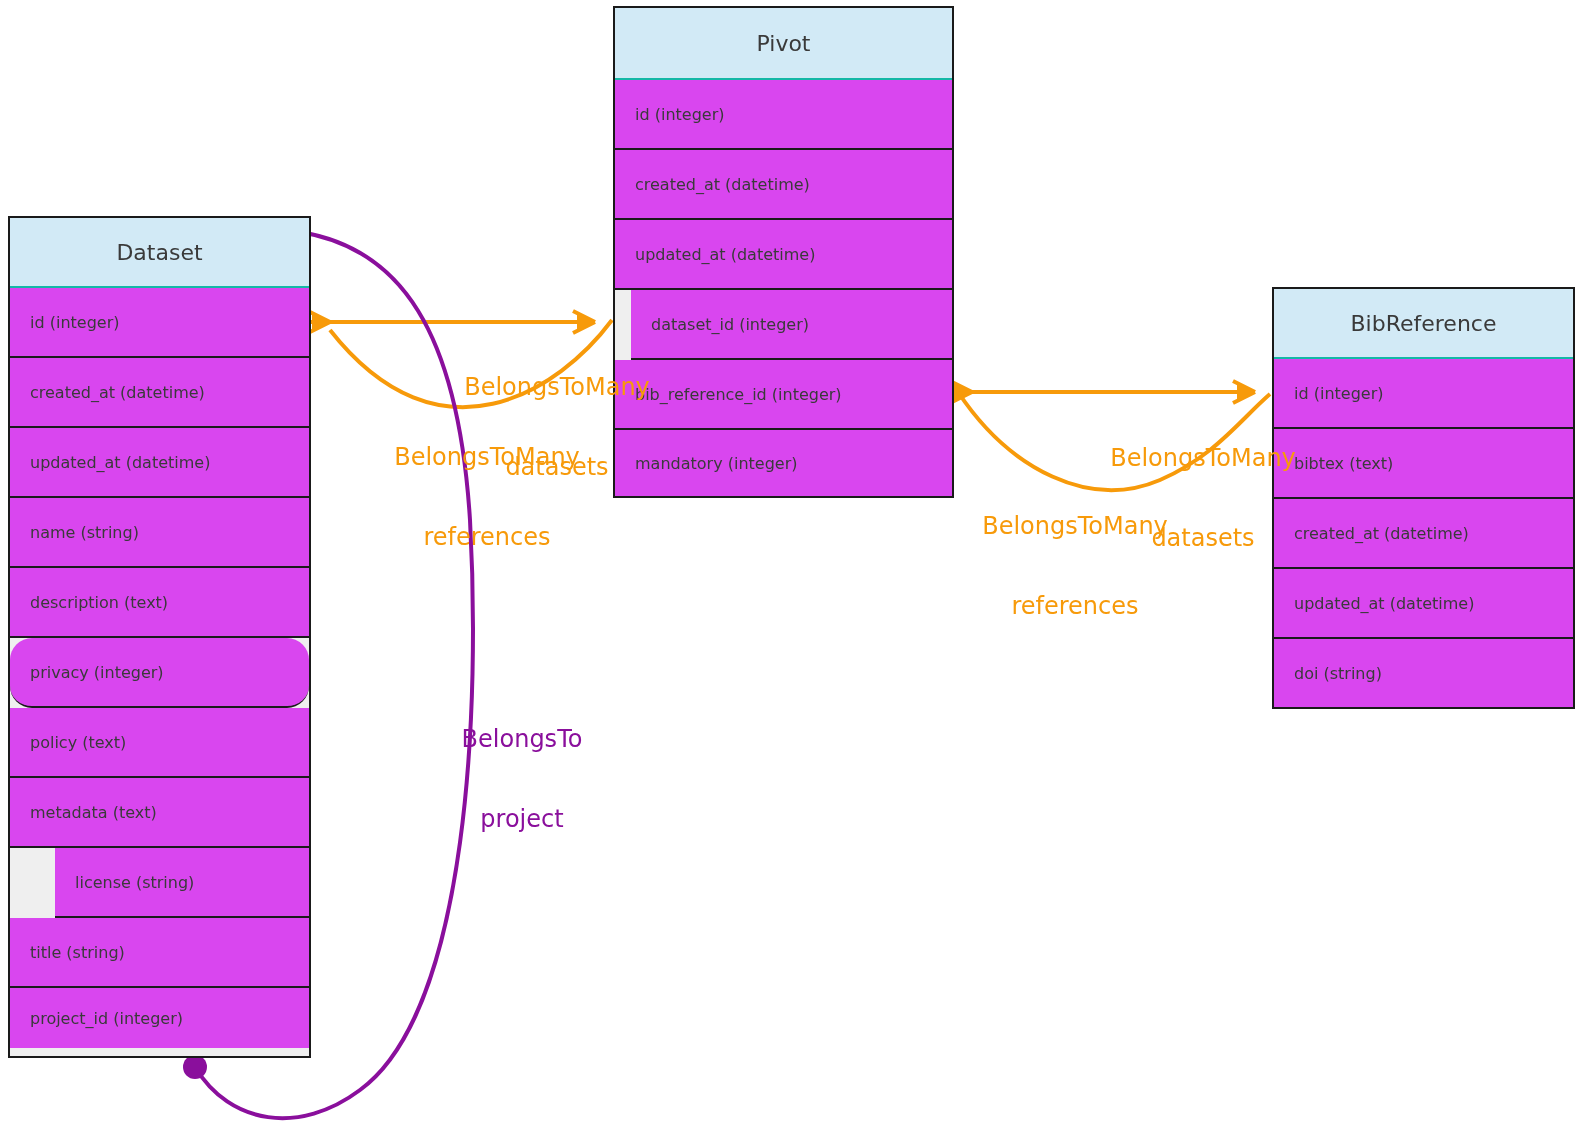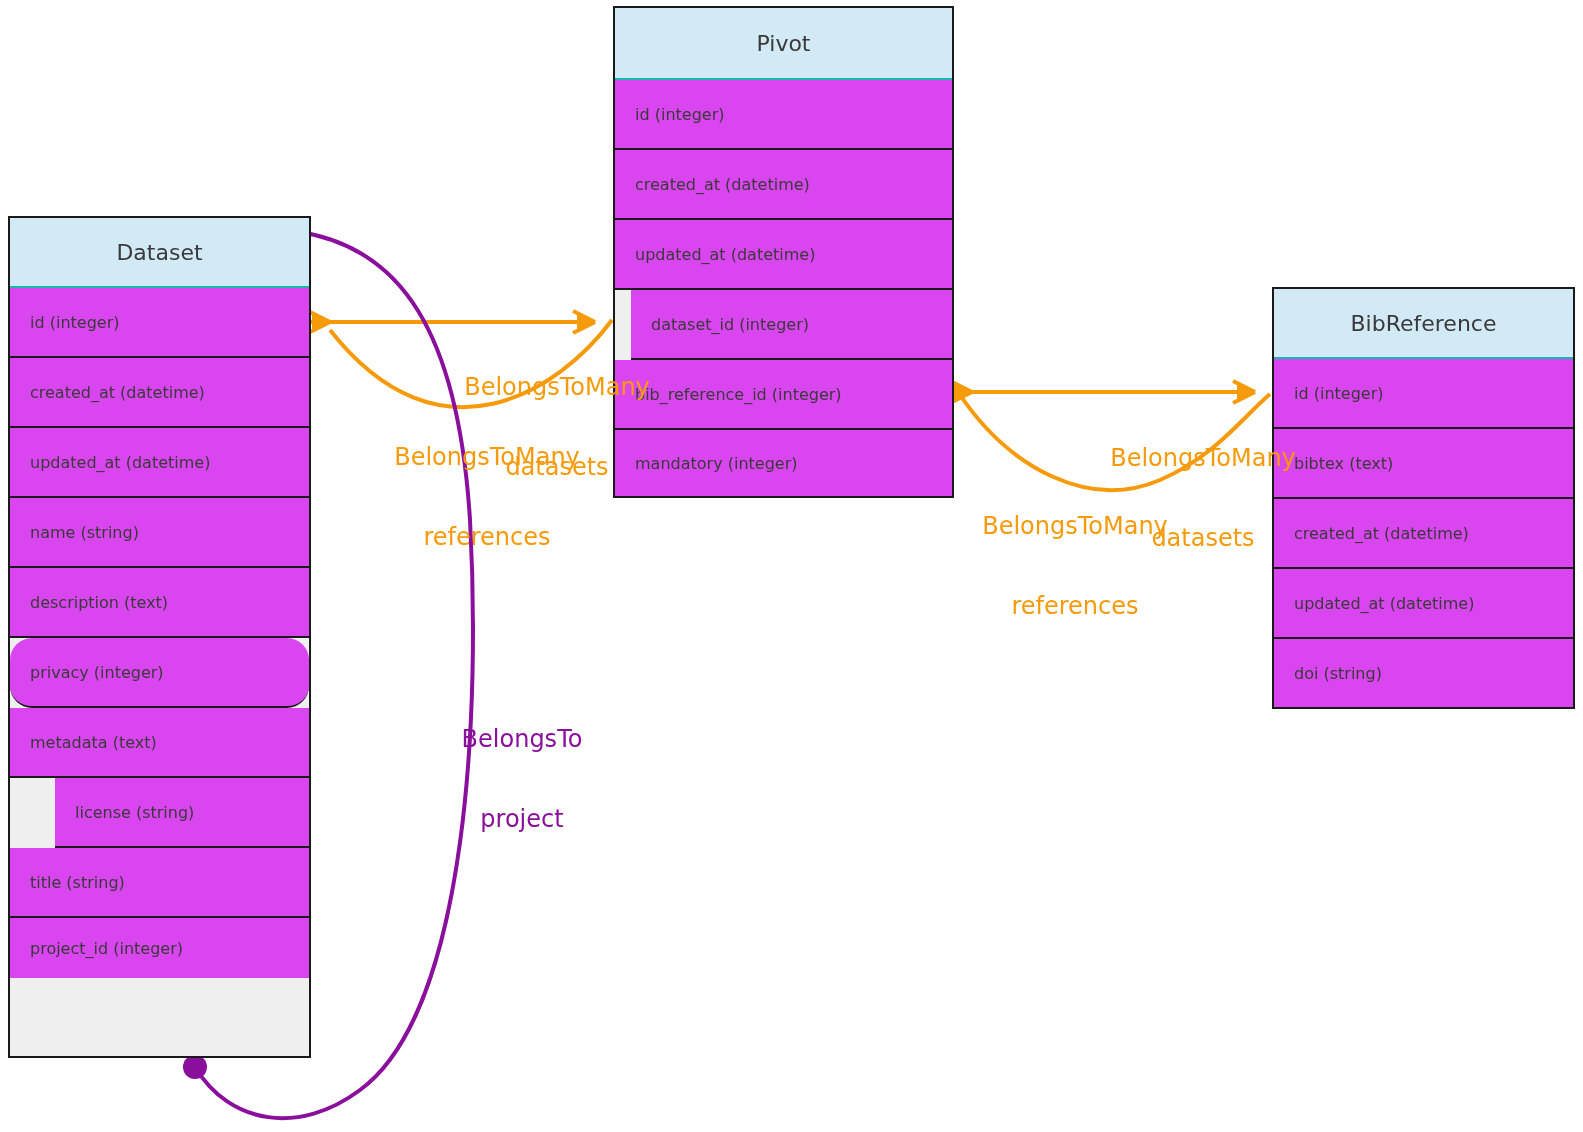--- a/index.html
+++ b/index.html
@@ -107,20 +107,21 @@
   </svg>
 
   <div class="entity" style="left:8px; top:216px; width:303px; height:842px;">
     <div class="entity-header" style="height:70px;">Dataset</div>
     <div class="entity-field" style="height:70px;">id (integer)</div>
     <div class="entity-field" style="height:70px;">created_at (datetime)</div>
     <div class="entity-field" style="height:70px;">updated_at (datetime)</div>
     <div class="entity-field" style="height:70px;">name (string)</div>
     <div class="entity-field" style="height:70px;">description (text)</div>
     <div class="entity-field" style="height:70px;border-radius:22px;">privacy (integer)</div>
+    <div class="entity-field" style="height:70px;">policy (text)</div>
     <div class="entity-field" style="height:70px;">metadata (text)</div>
     <div class="entity-field" style="height:70px;margin-left:45px;">license (string)</div>
     <div class="entity-field" style="height:70px;">title (string)</div>
     <div class="entity-field last" style="height:60px;">project_id (integer)</div>
   </div>
 
   <div class="entity" style="left:613px; top:6px; width:341px; height:492px;">
     <div class="entity-header" style="height:72px;">Pivot</div>
     <div class="entity-field" style="height:70px;">id (integer)</div>
     <div class="entity-field" style="height:70px;">created_at (datetime)</div>

